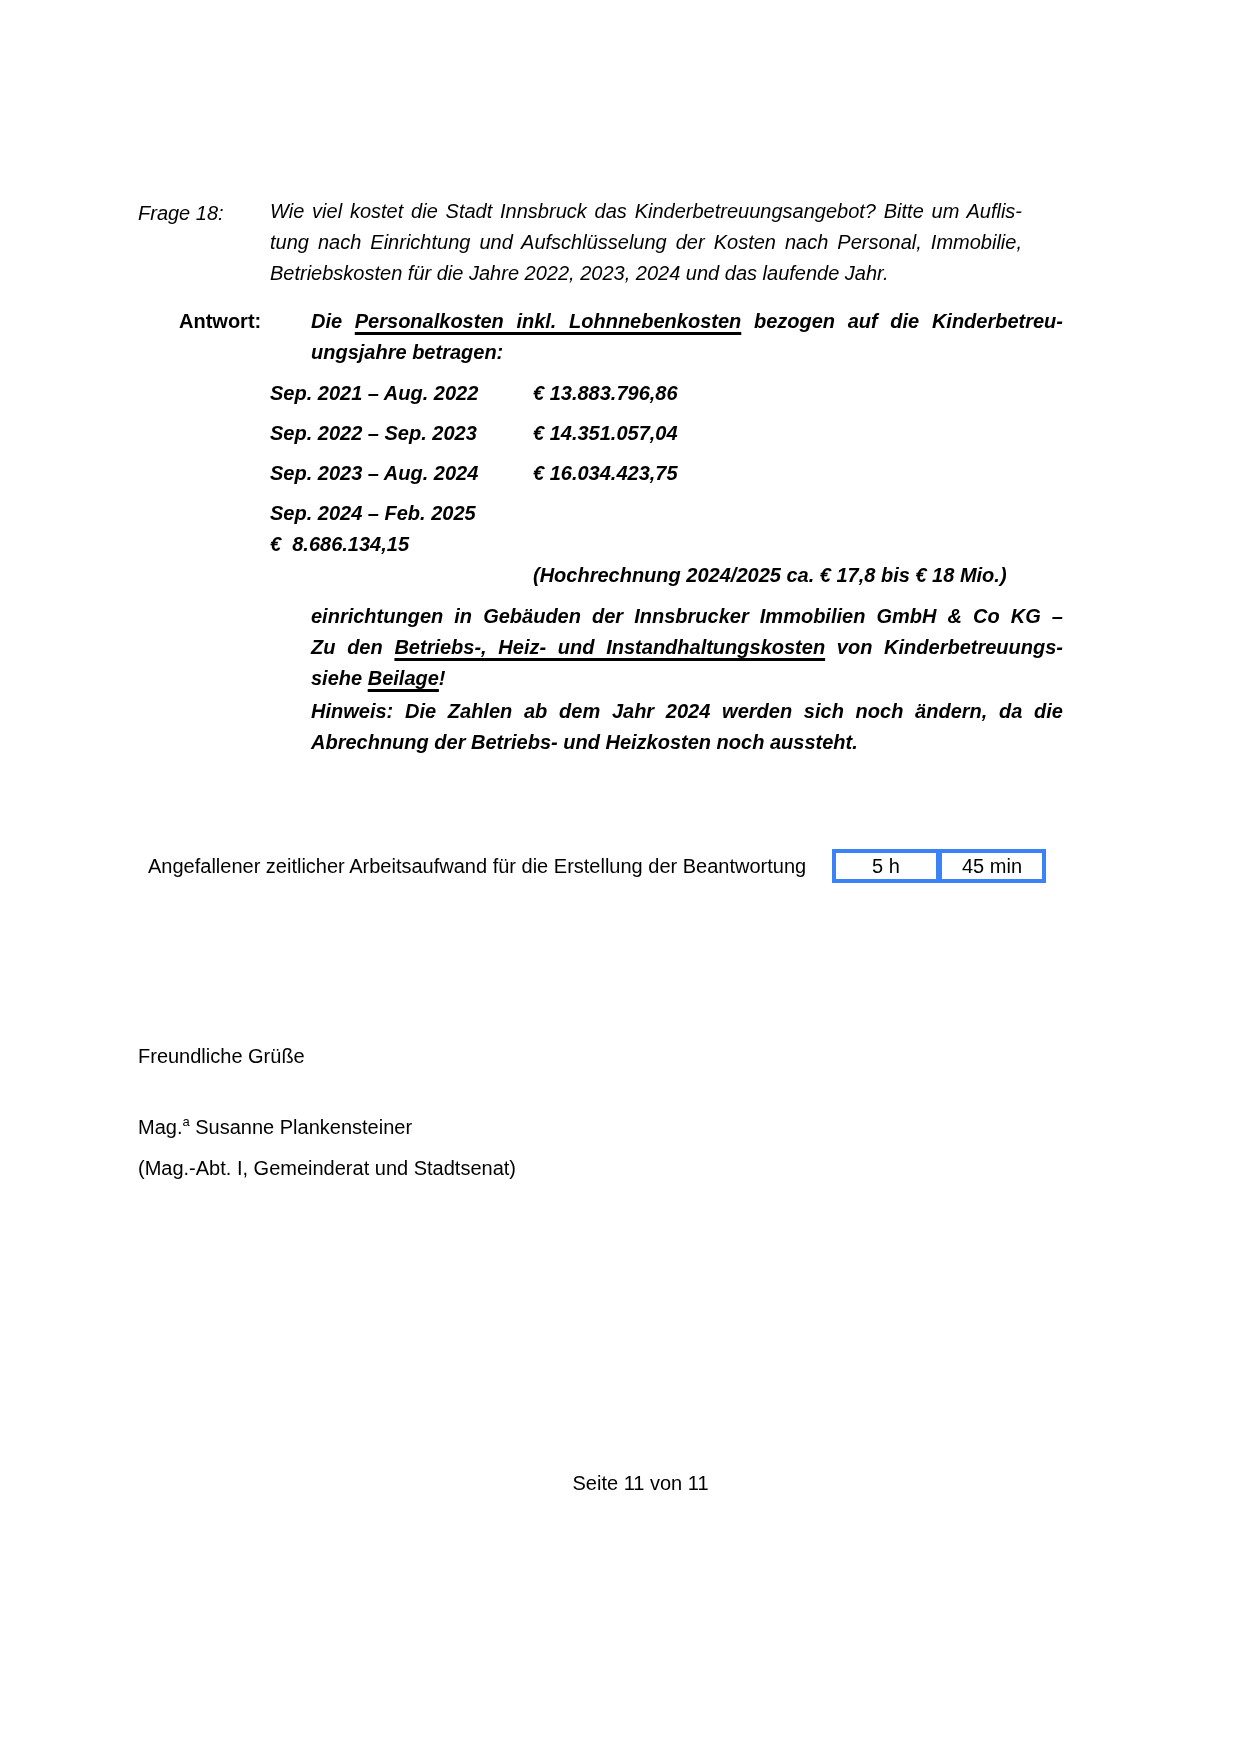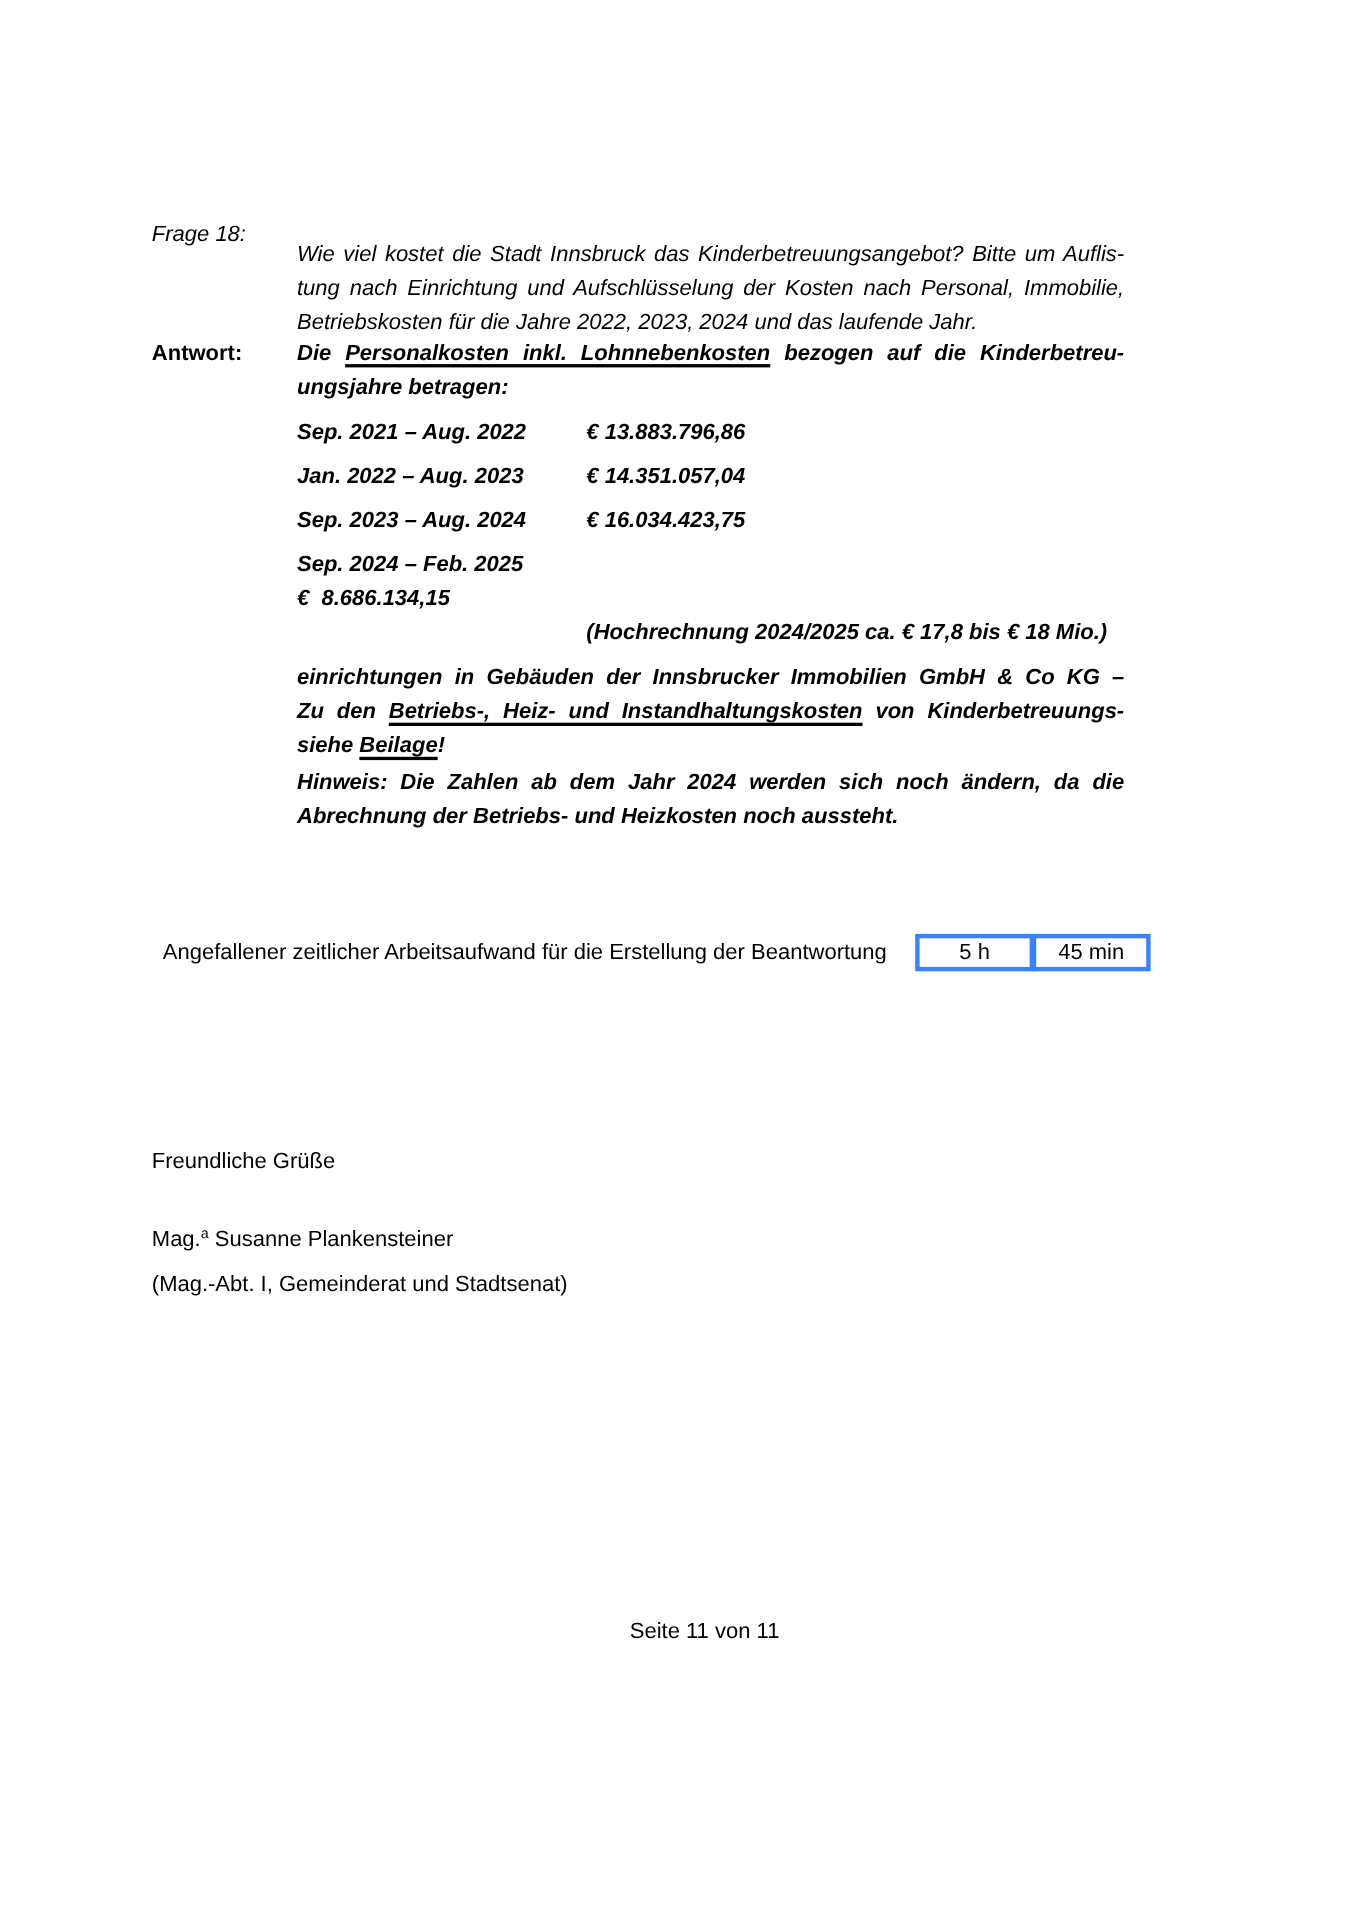--- a/index.html
+++ b/index.html
@@ -12,21 +12,21 @@
     font-family: "Liberation Sans", "DejaVu Sans", sans-serif;
     font-size: 20px;
     line-height: 31px;
     overflow: hidden;
     padding-left: 40px;
   }
   .abs { position: absolute; }
   .label-col { left: 138px; width: 130px; }
   .content-col { left: 270px; width: 752px; font-style: italic; }
   .italic { font-style: italic; }
-  .bold { font-weight: bold; }
+  .bold { font-weight: bold; margin-left: 41px; }
   .jline { text-align: justify; text-align-last: justify; }
   .jline.final { text-align-last: left; }
   .u { text-decoration: underline; text-decoration-thickness: 2.5px; text-underline-offset: 4px; }
   .cost-row { display: flex; margin-bottom: 9px; }
   .cost-period { width: 263px; font-weight: bold; }
   .cost-amount { font-weight: bold; white-space: pre; }
   .projection-note { margin-left: 263px; font-weight: bold; }
   .effort-cell {
     position: absolute;
     top: 849px;
@@ -37,39 +37,39 @@
   }
   .footer { left: 0; width: 100%; text-align: center; font-size: 20px; }
   sup.sig-sup { font-size: 13px; line-height: 0; }
 </style>
 </head>
 <body>
 
 <div class="page">
 
   <div class="abs label-col italic" style="top:198px;">Frage 18:</div>
-  <div class="abs content-col italic" style="top:216px;">
+  <div class="abs content-col italic" style="top:196px;">
       <div class="jline"><span>Wie viel kostet die Stadt Innsbruck das Kinderbetreuungsangebot? Bitte um Auflis-</span></div>
       <div class="jline"><span>tung nach Einrichtung und Aufschlüsselung der Kosten nach Personal, Immobilie,</span></div>
       <div class="jline final"><span>Betriebskosten für die Jahre 2022, 2023, 2024 und das laufende Jahr.</span></div>
     </div>
 
   <div class="abs label-col bold" style="top:306px;">Antwort:</div>
   <div class="abs content-col bold" style="top:306px;">
       <div class="jline"><span>Die </span><span class="u">Personalkosten inkl. Lohnnebenkosten</span><span> bezogen auf die Kinderbetreu-</span></div>
       <div class="jline final"><span>ungsjahre betragen:</span></div>
     </div>
 
   <div class="abs content-col" style="top:378px;">
     <div class="cost-row">
       <span class="cost-period">Sep. 2021 – Aug. 2022</span>
       <span class="cost-amount">€ 13.883.796,86</span>
     </div>
     <div class="cost-row">
-      <span class="cost-period">Jan. 2022 – Aug. 2023</span>
+      <span class="cost-period">Sep. 2022 – Sep. 2023</span>
       <span class="cost-amount">€ 14.351.057,04</span>
     </div>
     <div class="cost-row">
       <span class="cost-period">Sep. 2023 – Aug. 2024</span>
       <span class="cost-amount">€ 16.034.423,75</span>
     </div>
     <div class="cost-row" style="margin-bottom:0;flex-direction:column;">
       <span class="cost-period">Sep. 2024 – Feb. 2025</span>
       <span class="cost-amount">€&nbsp;&nbsp;8.686.134,15</span>
     </div>

